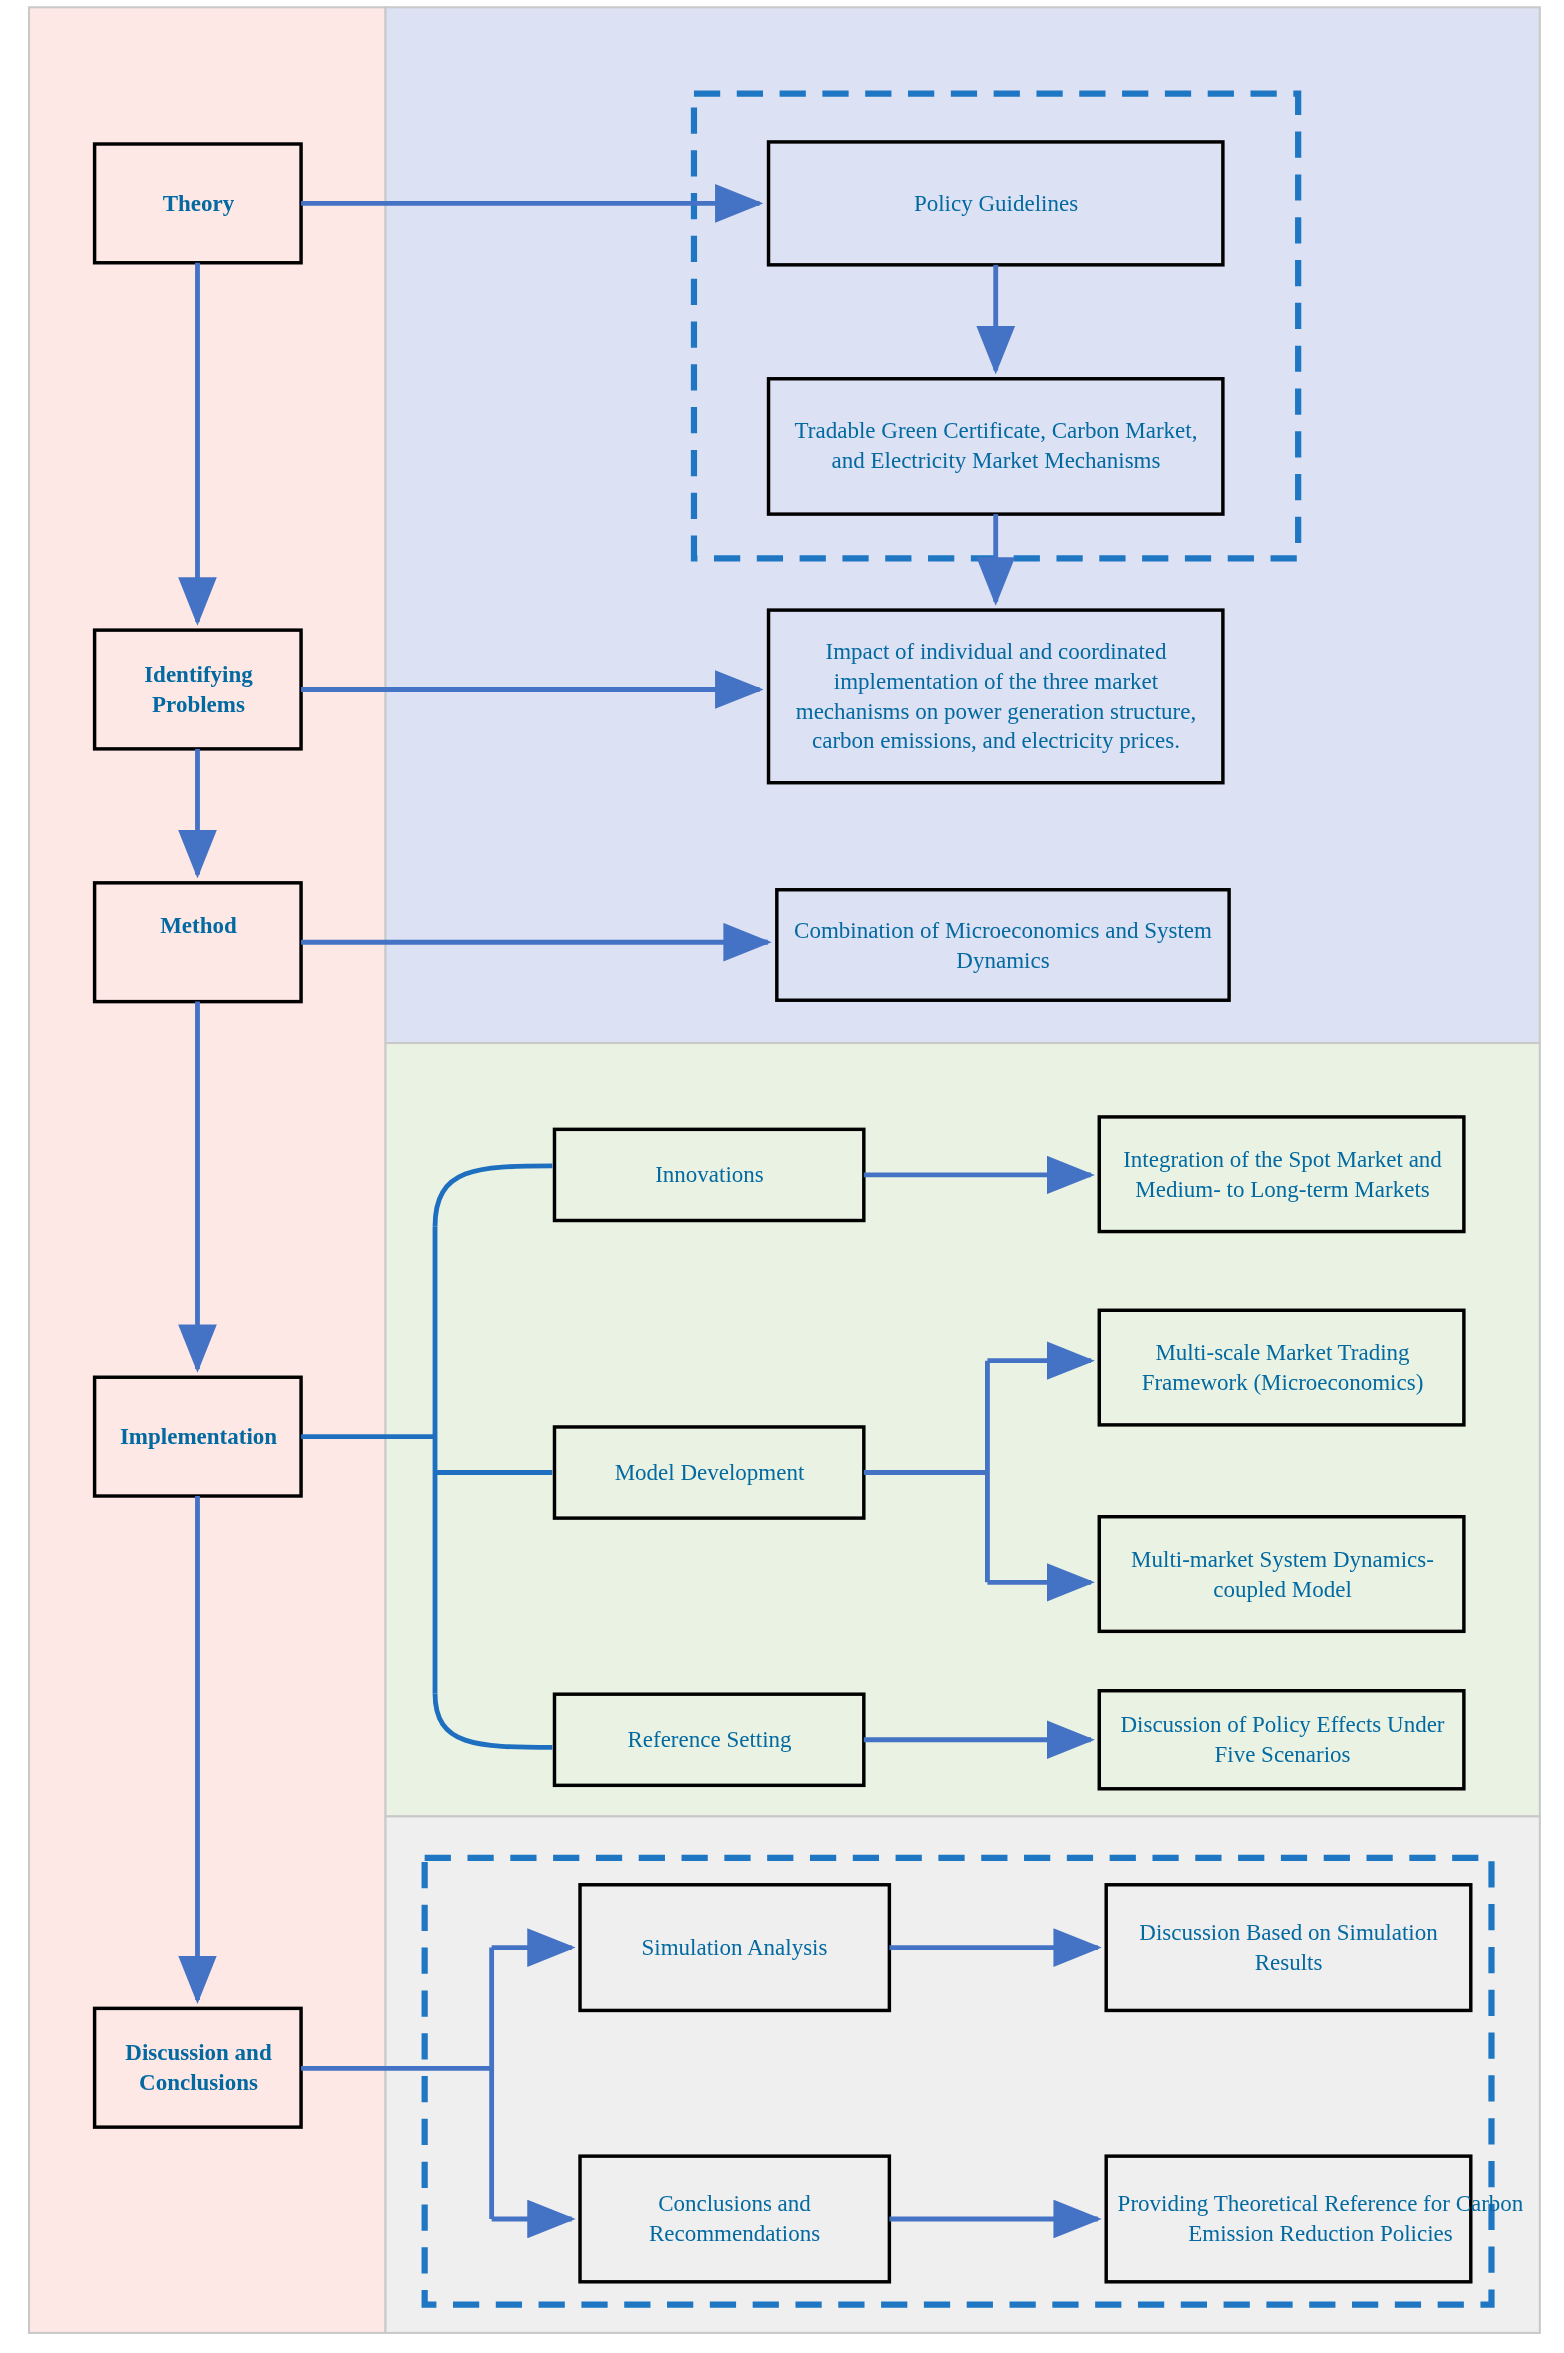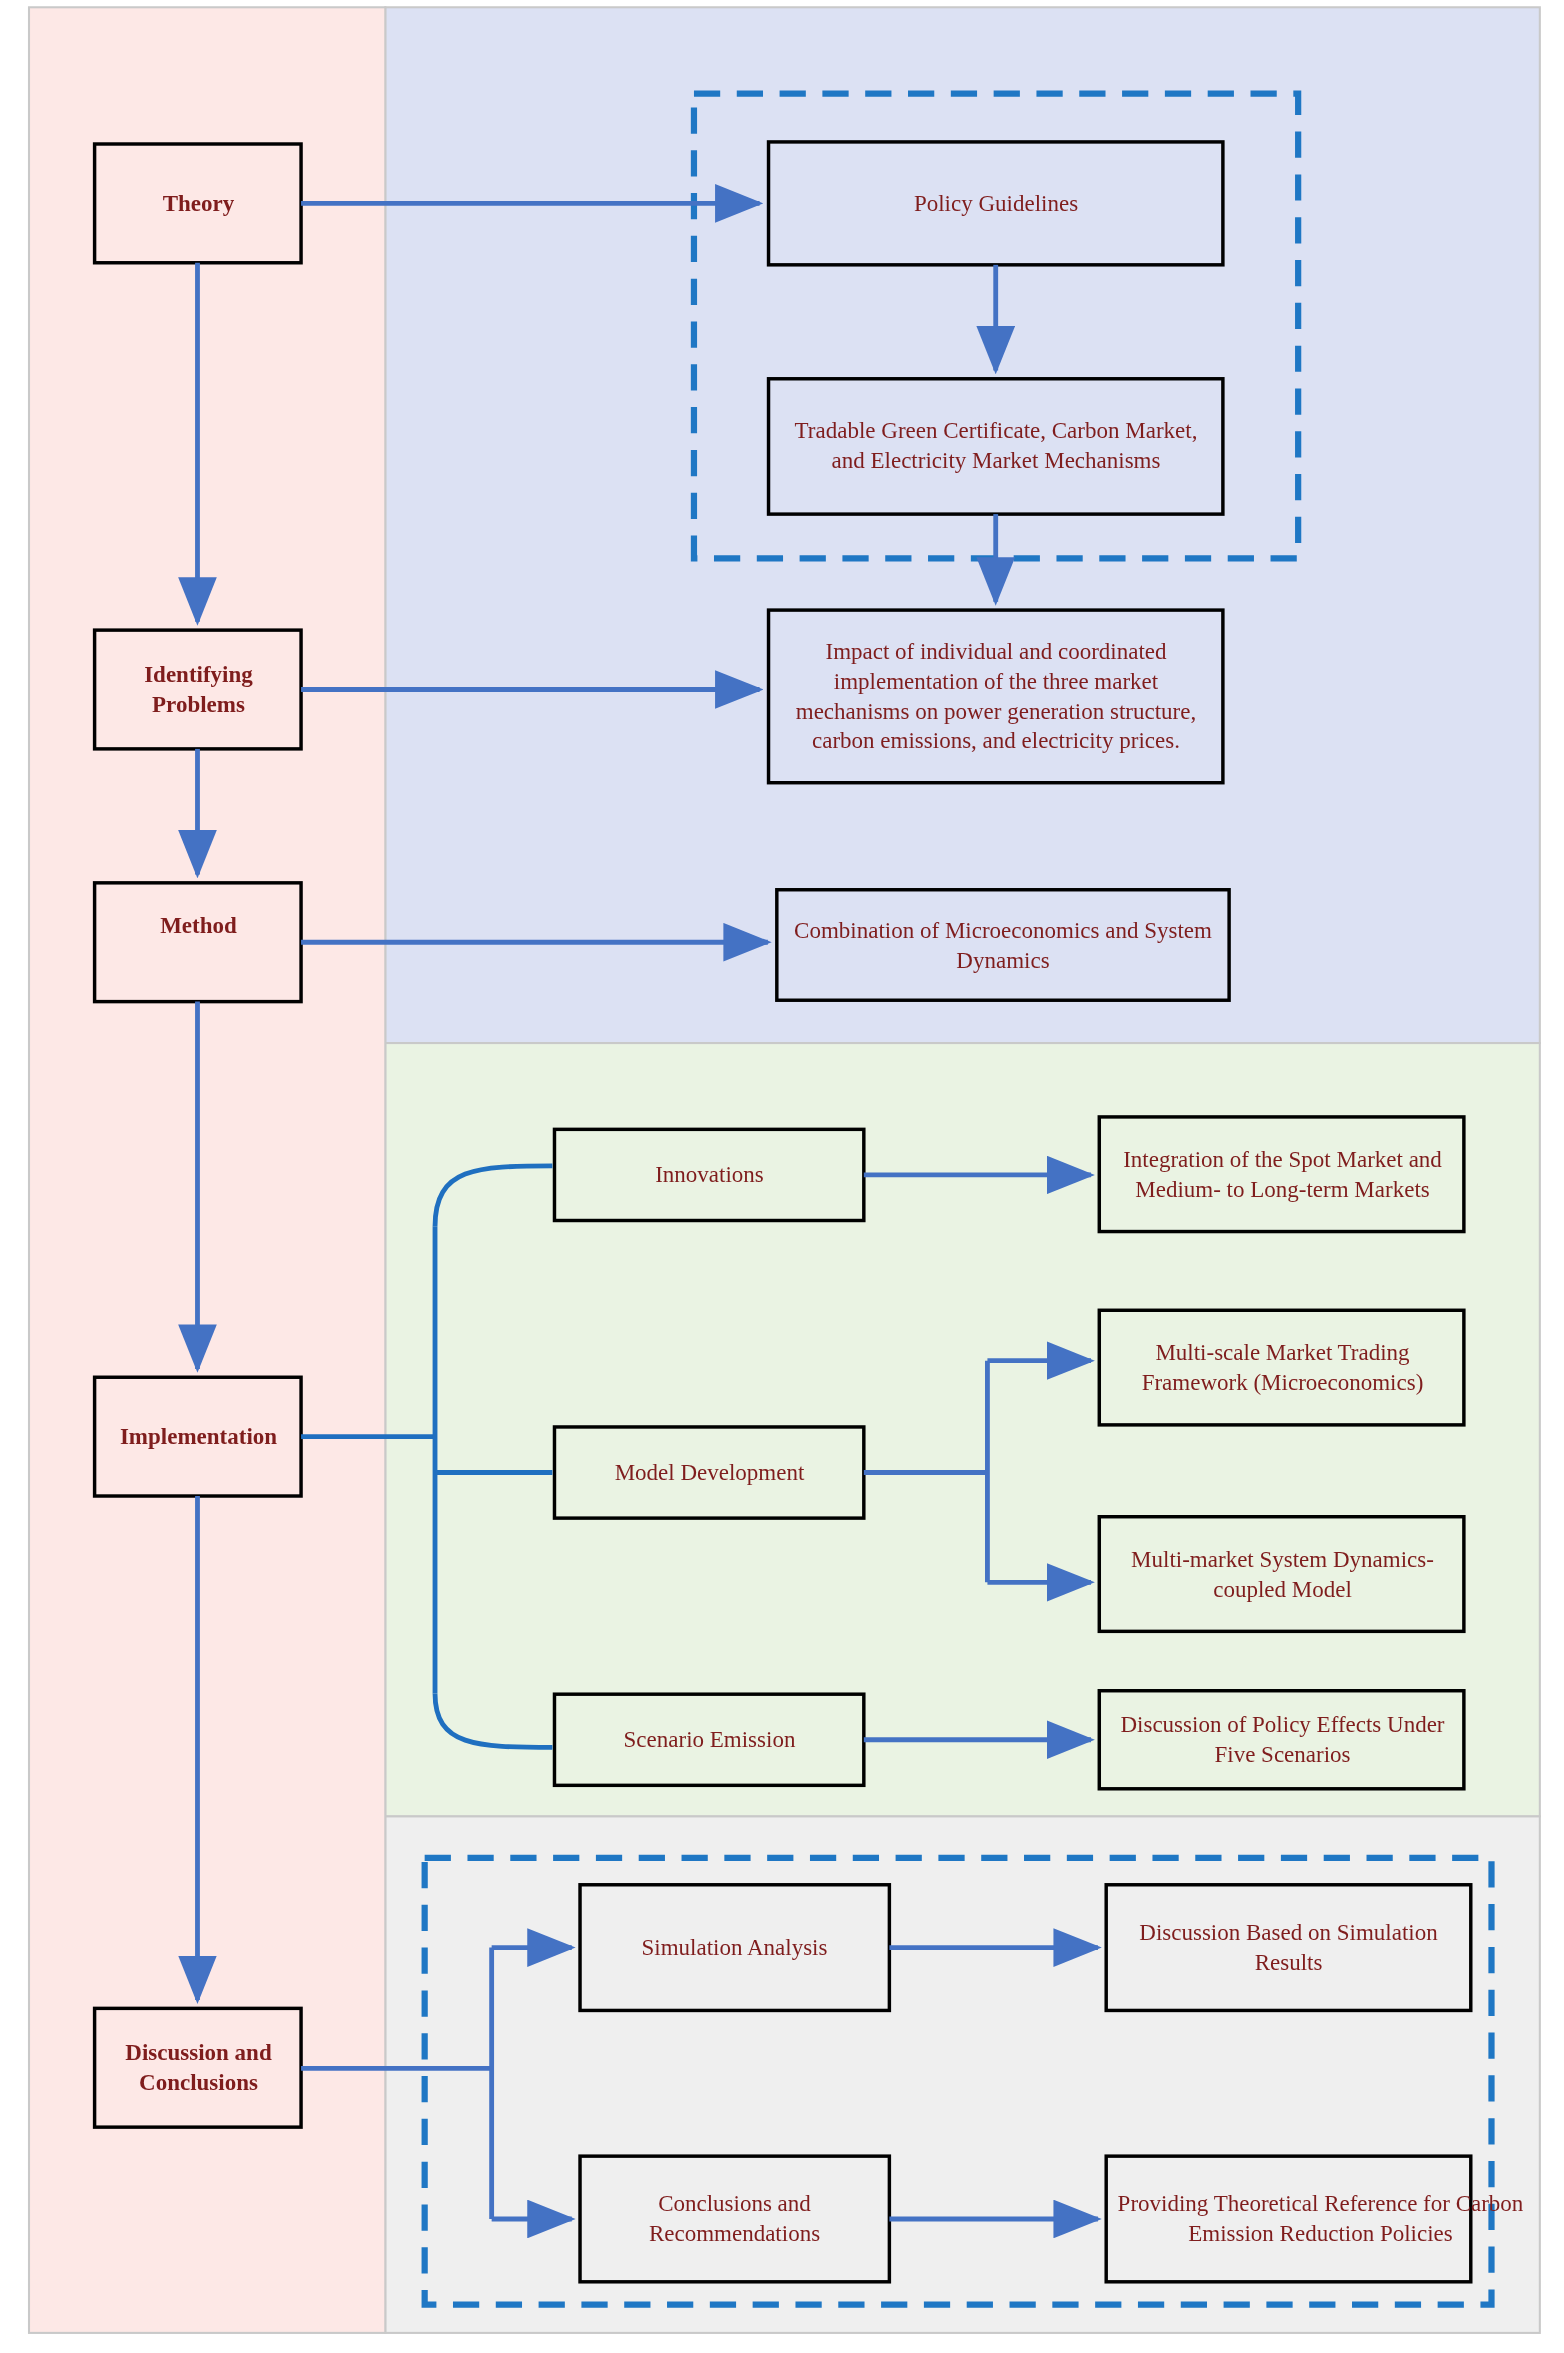--- a/index.html
+++ b/index.html
@@ -57,21 +57,21 @@
     fill: none;
   }
 
   .node-label {
     position: absolute;
     display: flex;
     align-items: center;
     justify-content: center;
     text-align: center;
     box-sizing: border-box;
-    color: #7f1d1d;
+    color: #0369a1;
     line-height: 1.30;
     pointer-events: none;
     padding: 0 9.7px;
   }
   .lbl-stage {
     font-weight: bold;
     font-size: 23px;
   }
   .lbl-body {
     font-weight: normal;
@@ -181,21 +181,21 @@
   <div class="node-label lbl-body" style="left:769px; top:142px; width:454px; height:123px;text-align:center;">Policy Guidelines</div>
   <div class="node-label lbl-body" style="left:769px; top:378px; width:454px; height:135px;">Tradable Green Certificate, Carbon Market, and Electricity Market Mechanisms</div>
   <div class="node-label lbl-body" style="left:769px; top:610px; width:454px; height:173px;">Impact of individual and coordinated implementation of the three market mechanisms on power generation structure, carbon emissions, and electricity prices.</div>
   <div class="node-label lbl-body" style="left:777px; top:890px; width:452px; height:111px;">Combination of Microeconomics and System Dynamics</div>
 
   <div class="node-label lbl-body" style="left:555px; top:1129px; width:309px; height:91px;">Innovations</div>
   <div class="node-label lbl-body" style="left:1100px; top:1117px; width:365px; height:115px;">Integration of the Spot Market and Medium- to Long-term Markets</div>
   <div class="node-label lbl-body" style="left:555px; top:1427px; width:309px; height:91px;">Model Development</div>
   <div class="node-label lbl-body" style="left:1100px; top:1310px; width:365px; height:115px;">Multi-scale Market Trading Framework (Microeconomics)</div>
   <div class="node-label lbl-body" style="left:1100px; top:1517px; width:365px; height:115px;">Multi-market System Dynamics-coupled Model</div>
-  <div class="node-label lbl-body" style="left:555px; top:1694px; width:309px; height:91px;">Scenario Emission</div>
+  <div class="node-label lbl-body" style="left:555px; top:1694px; width:309px; height:91px;">Reference Setting</div>
   <div class="node-label lbl-body" style="left:1100px; top:1691px; width:365px; height:98px;">Discussion of Policy Effects Under Five Scenarios</div>
 
   <div class="node-label lbl-body" style="left:580px; top:1885px; width:309px; height:126px;">Simulation Analysis</div>
   <div class="node-label lbl-body" style="left:1106px; top:1885px; width:365px; height:126px;">Discussion Based on Simulation Results</div>
   <div class="node-label lbl-body" style="left:580px; top:2156px; width:309px; height:126px;">Conclusions and Recommendations</div>
   <div class="node-label lbl-body" style="left:1106px; top:2156px; width:429px; height:126px;">Providing Theoretical Reference for Carbon Emission Reduction Policies</div>
 
 </div>
 
 

